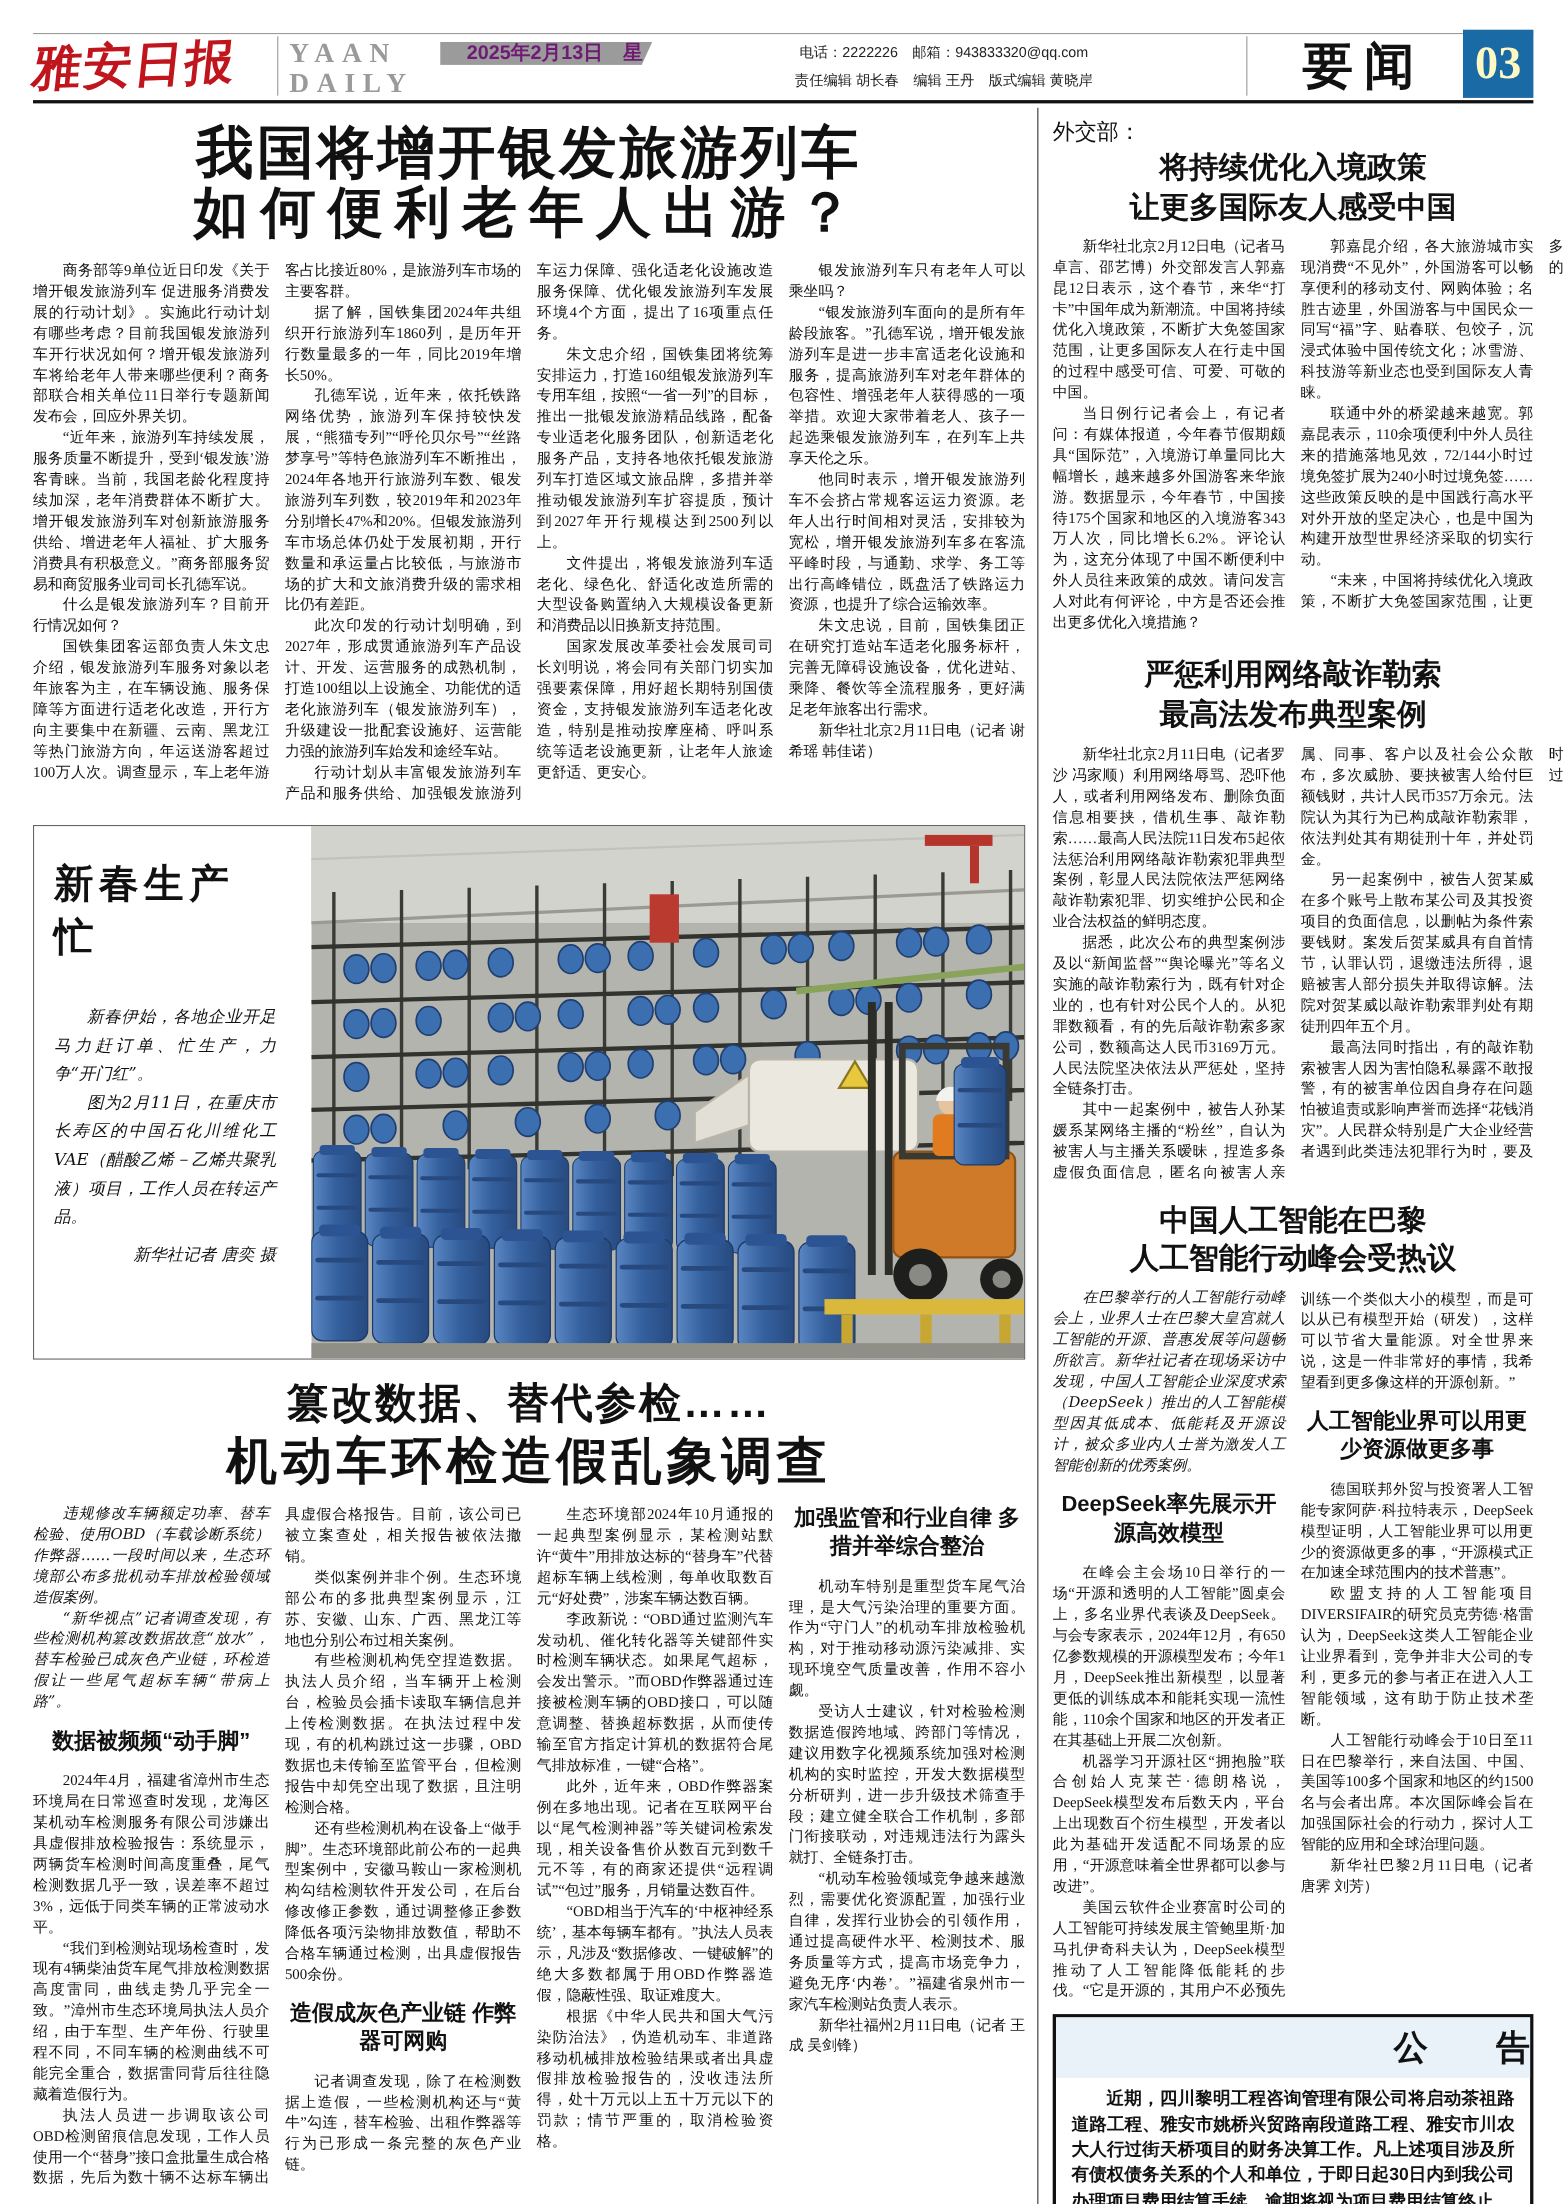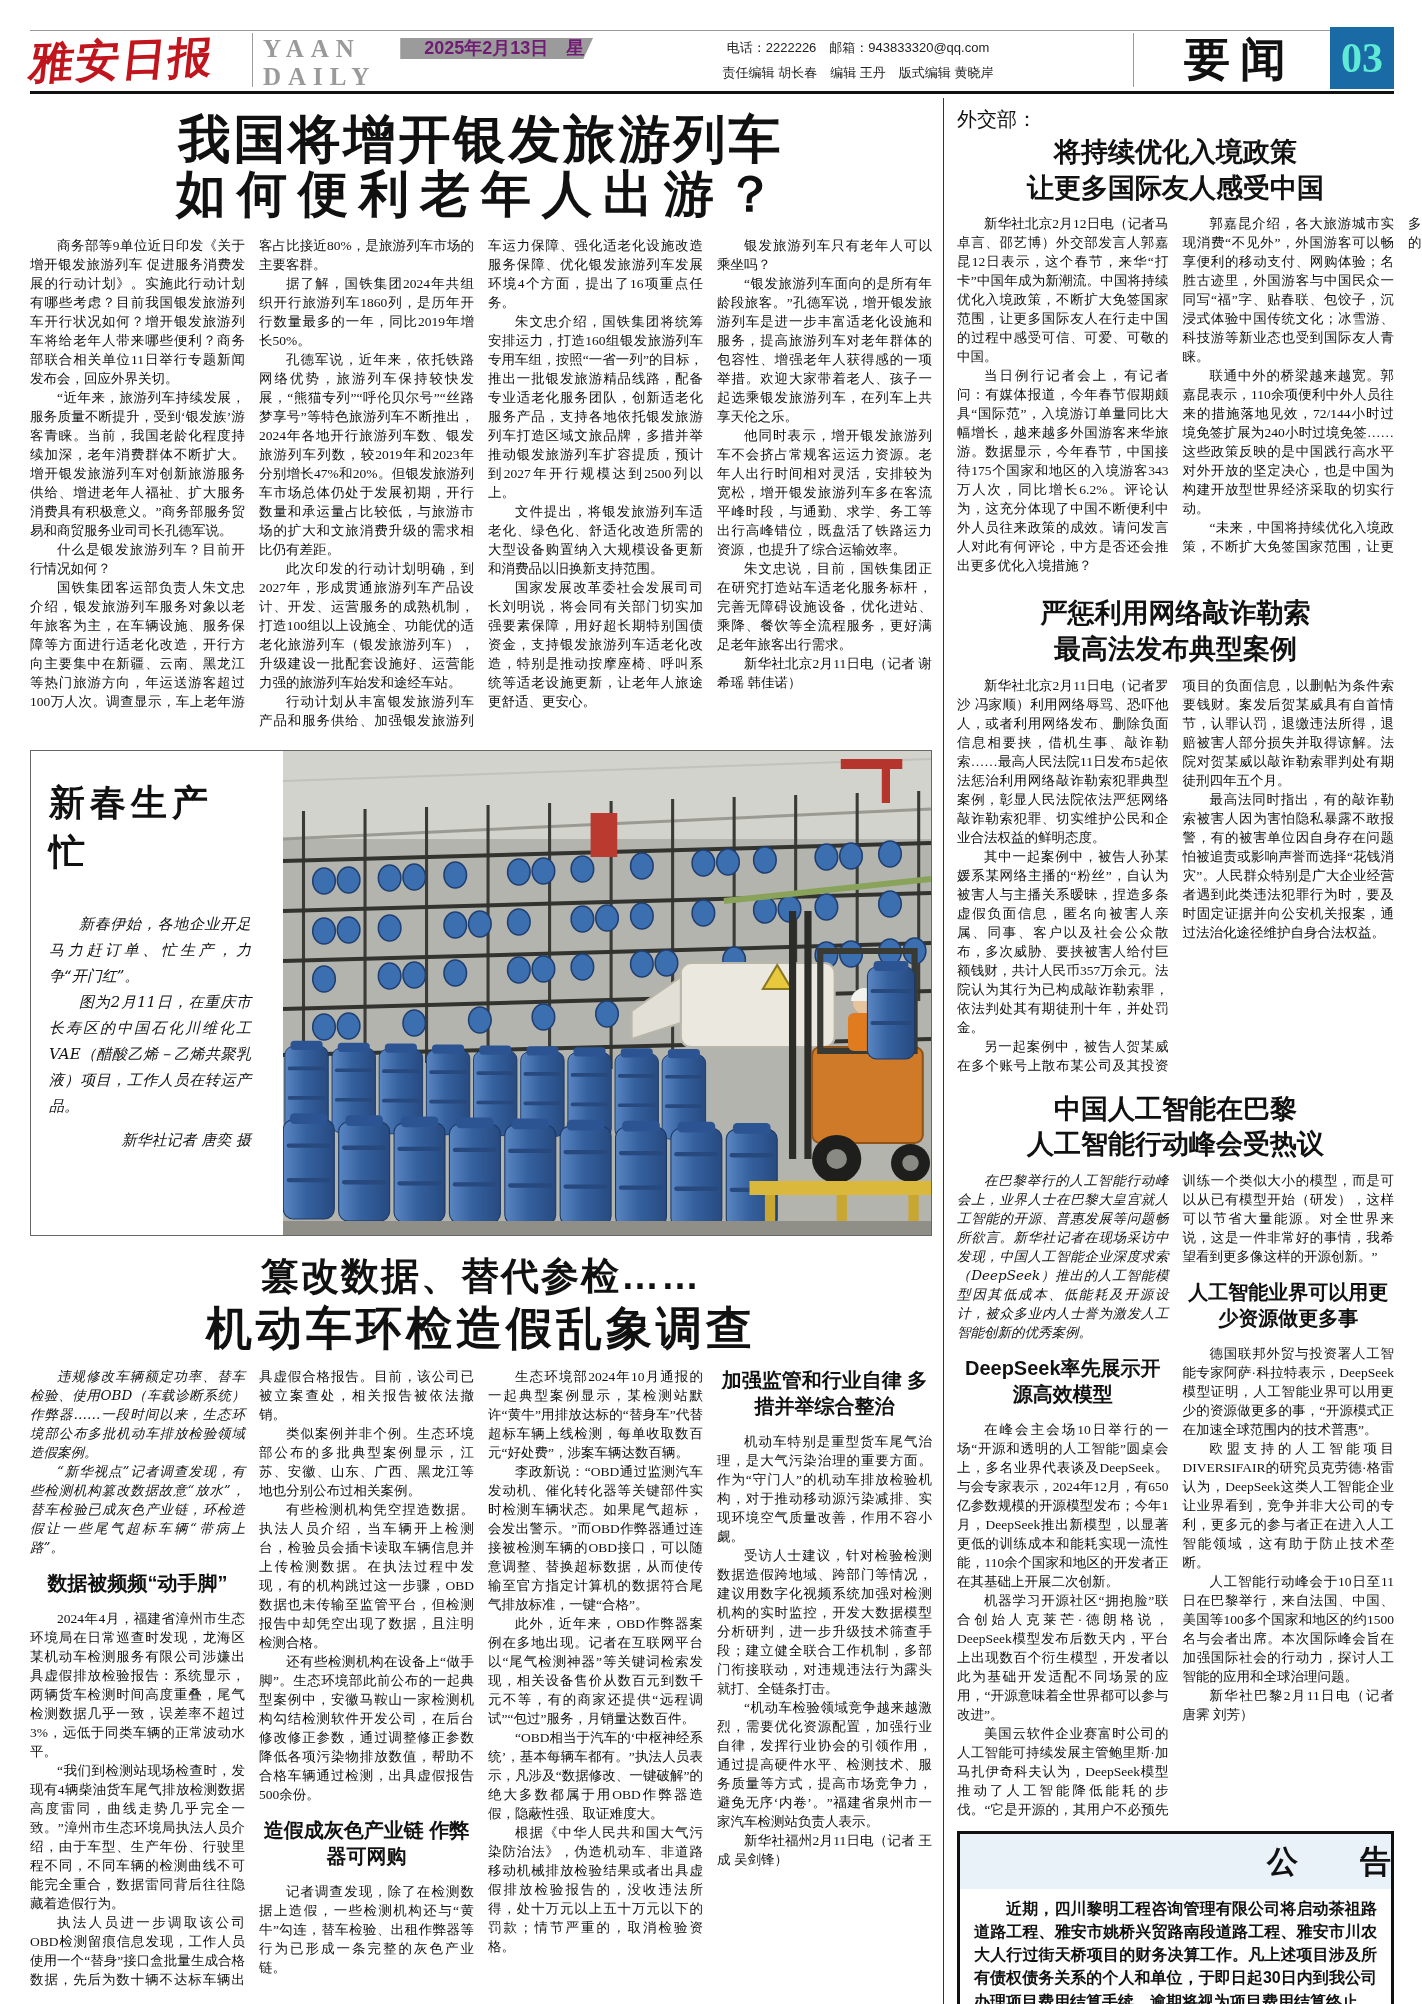--- a/index.html
+++ b/index.html
@@ -16,21 +16,21 @@
   .engname{font-family:"Liberation Serif",serif;font-weight:bold;font-size:25px;color:#9a9a9a;
            letter-spacing:7px;line-height:1.1;}
   .datebar{margin-top:3px;width:300px;height:21px;background:#9b9b9b;color:#701a75;
            font-family:"Liberation Sans",sans-serif;font-weight:bold;font-size:18px;
            line-height:21px;padding-left:24px;box-sizing:border-box;
            clip-path:polygon(0 0,100% 0,95% 100%,0 100%);}
   .contact{flex:1;text-align:center;font-family:"Liberation Sans",sans-serif;
            font-size:13px;line-height:1.9;padding-top:5px;color:#222;}
   .secname{display:flex;align-items:center;font-family:"Liberation Sans",sans-serif;
            font-weight:bold;font-size:46px;letter-spacing:10px;padding:0 34px 0 40px;}
-  .pageno{width:64px;background:#1a6aa6;color:#5eead4;display:flex;align-items:center;justify-content:center;
+  .pageno{width:64px;background:#1a6aa6;color:#fef9c3;display:flex;align-items:center;justify-content:center;
           font-family:"Liberation Serif",serif;font-weight:bold;font-size:42px;margin-top:-4px;height:62px;}
   .blackrule{height:3px;background:#111;margin-top:2px;}
   
   .main{display:flex;}
   .leftcol{width:902px;flex:none;}
   .rightcol{flex:1;border-left:1px solid #333;margin-left:11px;padding-left:13px;margin-top:4px;min-width:0;}
   
   .h-lead{ text-align:center;margin:16px 0 8px;}
   .h-lead .l1{font-family:"Liberation Sans",sans-serif;font-weight:bold;font-size:52px;
               letter-spacing:3px;line-height:1.12;}
@@ -329,20 +329,21 @@
           <p>联通中外的桥梁越来越宽。郭嘉昆表示，110余项便利中外人员往来的措施落地见效，72/144小时过境免签扩展为240小时过境免签……这些政策反映的是中国践行高水平对外开放的坚定决心，也是中国为构建开放型世界经济采取的切实行动。</p>
           <p>“未来，中国将持续优化入境政策，不断扩大免签国家范围，让更多国际友人感受可信、可爱、可敬的中国。”他说。</p>
         </div>
 
       <div class="h-right" style="margin-top:16px;">
         <div>严惩利用网络敲诈勒索</div>
         <div>最高法发布典型案例</div>
       </div>
       <div class="body-cols court-body">
           <p>新华社北京2月11日电（记者罗沙 冯家顺）利用网络辱骂、恐吓他人，或者利用网络发布、删除负面信息相要挟，借机生事、敲诈勒索……最高人民法院11日发布5起依法惩治利用网络敲诈勒索犯罪典型案例，彰显人民法院依法严惩网络敲诈勒索犯罪、切实维护公民和企业合法权益的鲜明态度。</p>
+          <p>据悉，此次公布的典型案例涉及以“新闻监督”“舆论曝光”等名义实施的敲诈勒索行为，既有针对企业的，也有针对公民个人的。从犯罪数额看，有的先后敲诈勒索多家公司，数额高达人民币3169万元。人民法院坚决依法从严惩处，坚持全链条打击。</p>
           <p>其中一起案例中，被告人孙某媛系某网络主播的“粉丝”，自认为被害人与主播关系暧昧，捏造多条虚假负面信息，匿名向被害人亲属、同事、客户以及社会公众散布，多次威胁、要挟被害人给付巨额钱财，共计人民币357万余元。法院认为其行为已构成敲诈勒索罪，依法判处其有期徒刑十年，并处罚金。</p>
           <p>另一起案例中，被告人贺某威在多个账号上散布某公司及其投资项目的负面信息，以删帖为条件索要钱财。案发后贺某威具有自首情节，认罪认罚，退缴违法所得，退赔被害人部分损失并取得谅解。法院对贺某威以敲诈勒索罪判处有期徒刑四年五个月。</p>
           <p>最高法同时指出，有的敲诈勒索被害人因为害怕隐私暴露不敢报警，有的被害单位因自身存在问题怕被追责或影响声誉而选择“花钱消灾”。人民群众特别是广大企业经营者遇到此类违法犯罪行为时，要及时固定证据并向公安机关报案，通过法治化途径维护自身合法权益。</p>
         </div>
 
       <div class="h-right" style="margin-top:14px;">
         <div>中国人工智能在巴黎</div>
         <div>人工智能行动峰会受热议</div>
       </div>
       <div class="body-cols ai-body">

